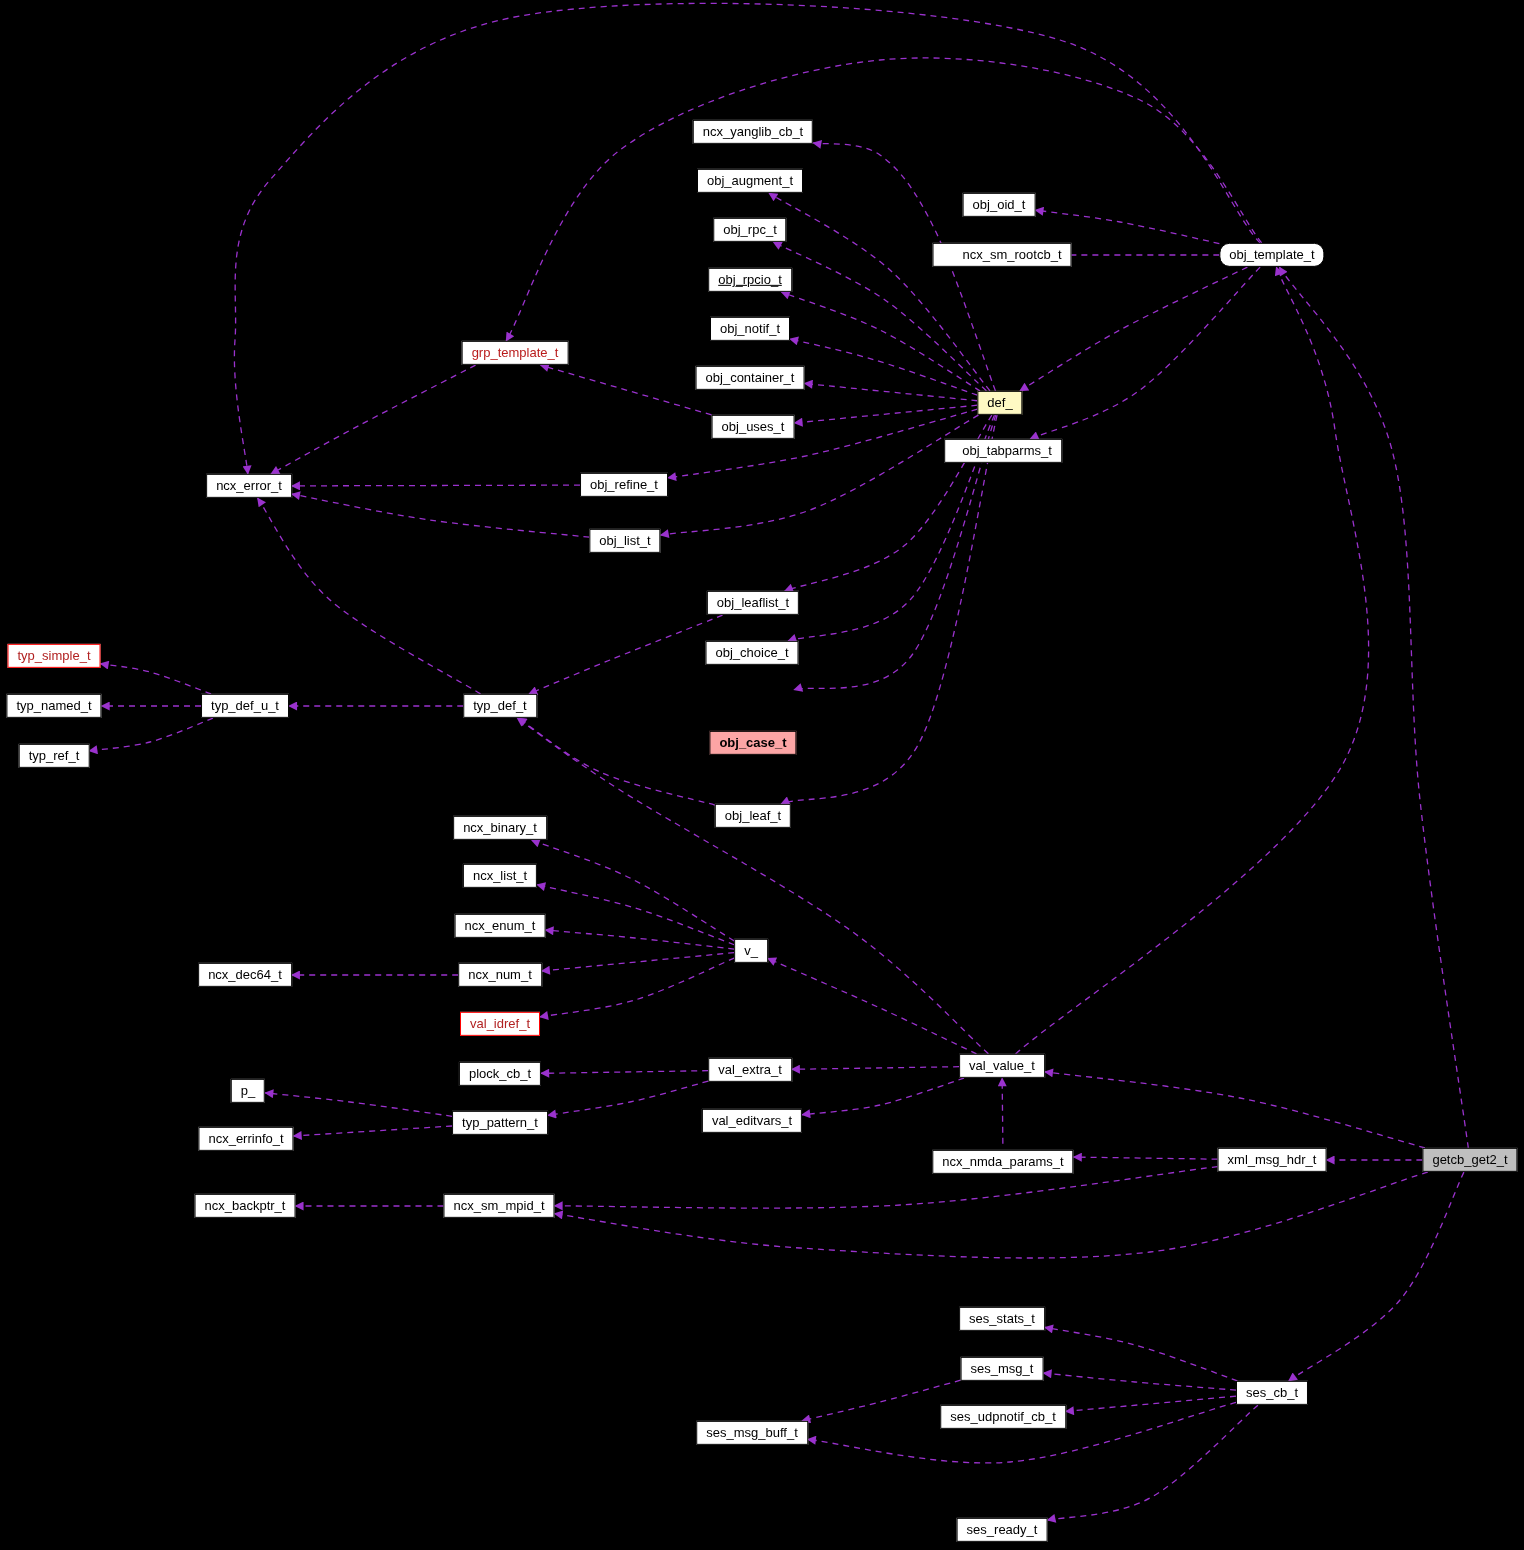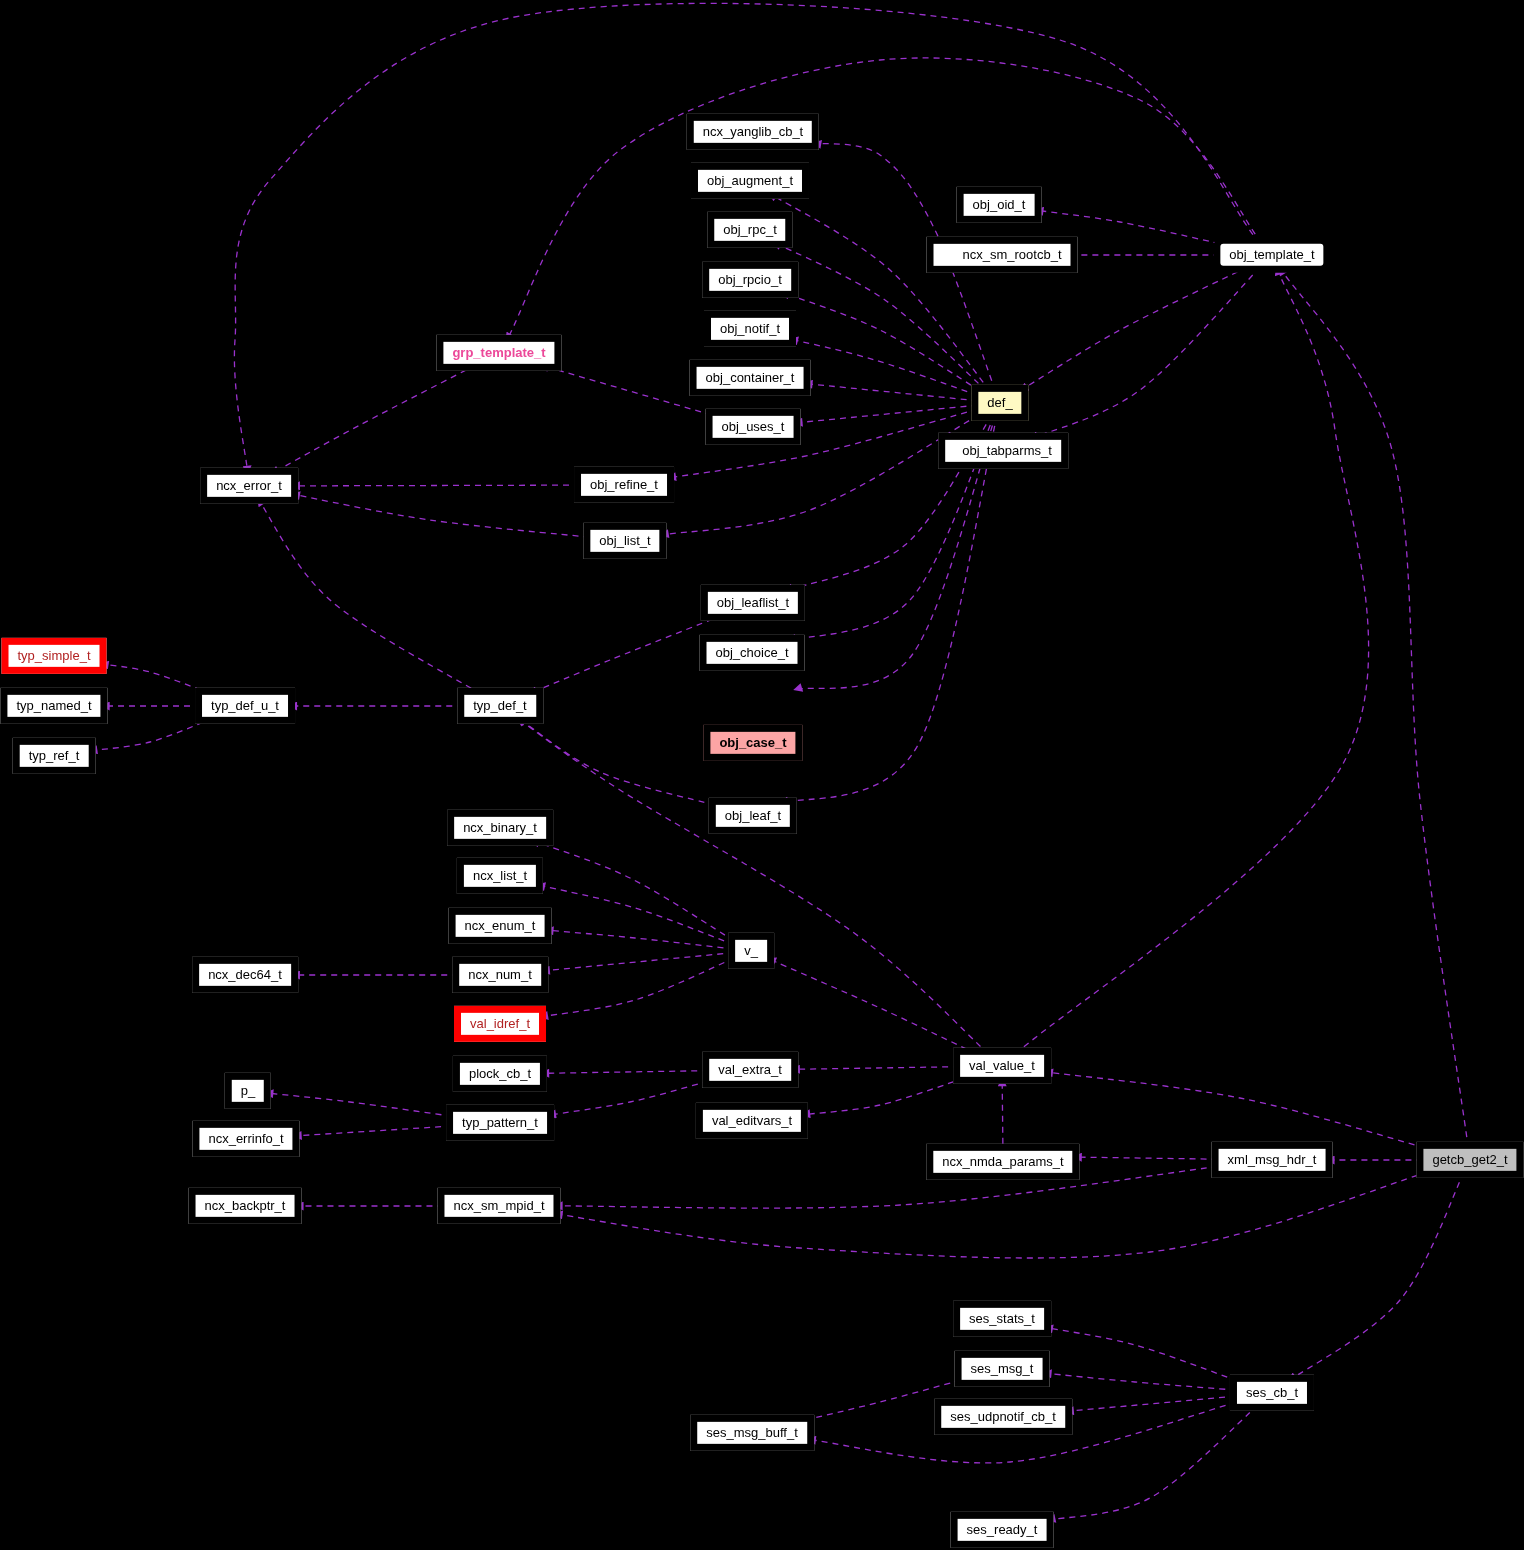--- a/index.html
+++ b/index.html
@@ -18,21 +18,21 @@
     position: absolute;
     left: 0;
     top: 0;
     z-index: 1;
   }
   .node {
     position: absolute;
     transform: translate(-50%, -50%);
     background: #fff;
     color: #000;
-    border: 7px solid #22c55e;
+    border: 1px solid #22c55e;
     font-size: 13px;
     line-height: 1.1;
     padding: 4px 9px;
     white-space: nowrap;
     z-index: 2;
     box-sizing: border-box;
     cursor: pointer;
   }
 </style>
 </head>
@@ -107,24 +107,24 @@
         <path d="M 1015.6173662173203 1053.8515625 C 1070.5144718477668 1004.8763020833334, 1291.76956103622 863.9752604166666, 1345 760 C 1398.23043896378 656.0247395833334, 1346.4377604166666 512.1419270833334, 1335 430 C 1323.5622395833334 347.8580729166667, 1286.14453125 294.2903645833333, 1276.3734375 267.1484375" fill="none" stroke="#9a32cd" stroke-width="1.3" stroke-dasharray="6 5" marker-end="url(#arrowhead)"></path>
         <path d="M 1002.8650173611111 1143.8515625 L 1002.1349826388889 1078.1484375" fill="none" stroke="#9a32cd" stroke-width="1.3" stroke-dasharray="6 5" marker-end="url(#arrowhead)"></path>
       </g>
   </svg>
 <div class="node" style="background: rgb(255, 255, 255); border-color: rgb(0, 0, 0); color: rgb(0, 0, 0); left: 753px; top: 132px;">ncx_yanglib_cb_t</div>
     <div class="node" style="background: rgb(255, 255, 255); border-color: rgb(0, 0, 0); color: rgb(0, 0, 0); left: 750px; top: 181px;">obj_augment_t</div>
     <div class="node" style="background: rgb(255, 255, 255); border-color: rgb(0, 0, 0); color: rgb(0, 0, 0); left: 750px; top: 230px;">obj_rpc_t</div>
     <div class="node" style="background: rgb(255, 255, 255); border-color: rgb(0, 0, 0); color: rgb(0, 0, 0); left: 999px; top: 205px;">obj_oid_t</div>
     <div class="node" style="background: rgb(255, 255, 255); border-color: rgb(0, 0, 0); color: rgb(0, 0, 0); left: 1002px; top: 255px; padding-left: 29px;">ncx_sm_rootcb_t</div>
     <div class="node" style="background: rgb(255, 255, 255); border-color: rgb(0, 0, 0); color: rgb(0, 0, 0); left: 1272px; top: 255px; border-radius: 10px;">obj_template_t</div>
-    <div class="node" style="background: rgb(255, 255, 255); border-color: rgb(0, 0, 0); color: rgb(0, 0, 0); left: 750px; top: 280px;">obj_rpcio_t</div>
+    <div class="node" style="background: rgb(255, 255, 255); border-color: rgb(0, 0, 0); color: rgb(0, 0, 0); left: 750px; top: 280px; text-decoration: underline;">obj_rpcio_t</div>
     <div class="node" style="background: rgb(255, 255, 255); border-color: rgb(0, 0, 0); color: rgb(0, 0, 0); left: 750px; top: 329px;">obj_notif_t</div>
     <div class="node" style="background: rgb(255, 255, 255); border-color: rgb(0, 0, 0); color: rgb(0, 0, 0); left: 750px; top: 378px;">obj_container_t</div>
-    <div class="node" style="background: rgb(255, 255, 255); border-color: rgb(0, 0, 0); color: #ec4899; left: 499px; top: 353px; font-weight: bold;">grp_template_t</div>
+    <div class="node" style="background: rgb(255, 255, 255); border-color: rgb(0, 0, 0); color: #b91c1c; left: 515px; top: 353px;">grp_template_t</div>
     <div class="node" style="background: #fef9c3; border-color: rgb(0, 0, 0); color: rgb(0, 0, 0); left: 1000px; top: 403px;">def_</div>
     <div class="node" style="background: rgb(255, 255, 255); border-color: rgb(0, 0, 0); color: rgb(0, 0, 0); left: 753px; top: 427px;">obj_uses_t</div>
     <div class="node" style="background: rgb(255, 255, 255); border-color: rgb(0, 0, 0); color: rgb(0, 0, 0); left: 1003px; top: 451px; padding-left: 17px;">obj_tabparms_t</div>
     <div class="node" style="background: rgb(255, 255, 255); border-color: rgb(0, 0, 0); color: rgb(0, 0, 0); left: 249px; top: 486px;">ncx_error_t</div>
     <div class="node" style="background: rgb(255, 255, 255); border-color: rgb(0, 0, 0); color: rgb(0, 0, 0); left: 624px; top: 485px;">obj_refine_t</div>
     <div class="node" style="background: rgb(255, 255, 255); border-color: rgb(0, 0, 0); color: rgb(0, 0, 0); left: 625px; top: 541px;">obj_list_t</div>
     <div class="node" style="background: rgb(255, 255, 255); border-color: rgb(0, 0, 0); color: rgb(0, 0, 0); left: 753px; top: 603px;">obj_leaflist_t</div>
     <div class="node" style="background: rgb(255, 255, 255); border-color: rgb(0, 0, 0); color: rgb(0, 0, 0); left: 752px; top: 653px;">obj_choice_t</div>
     <div class="node" style="background: rgb(255, 255, 255); border-color: rgb(255, 0, 0); color: rgb(178, 34, 34); left: 54px; top: 656px;">typ_simple_t</div>
     <div class="node" style="background: rgb(255, 255, 255); border-color: rgb(0, 0, 0); color: rgb(0, 0, 0); left: 54px; top: 706px;">typ_named_t</div>

